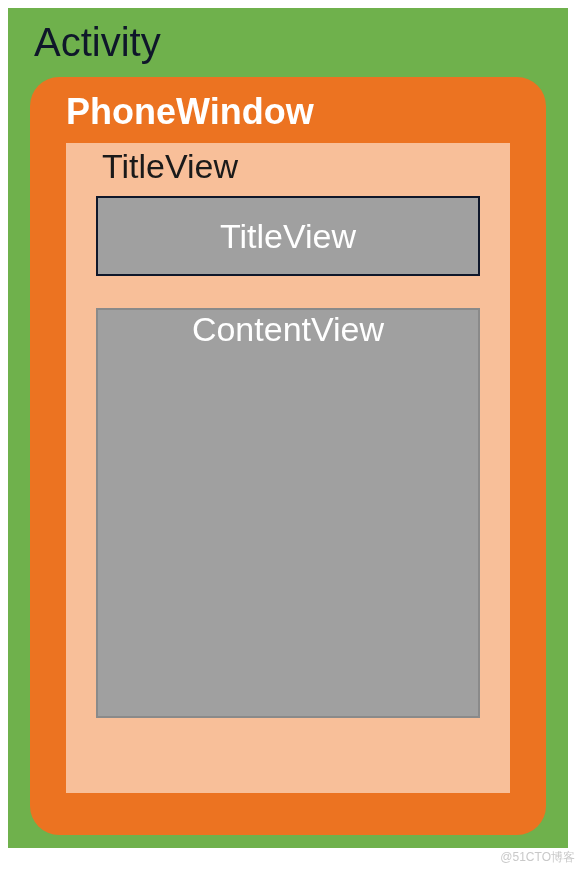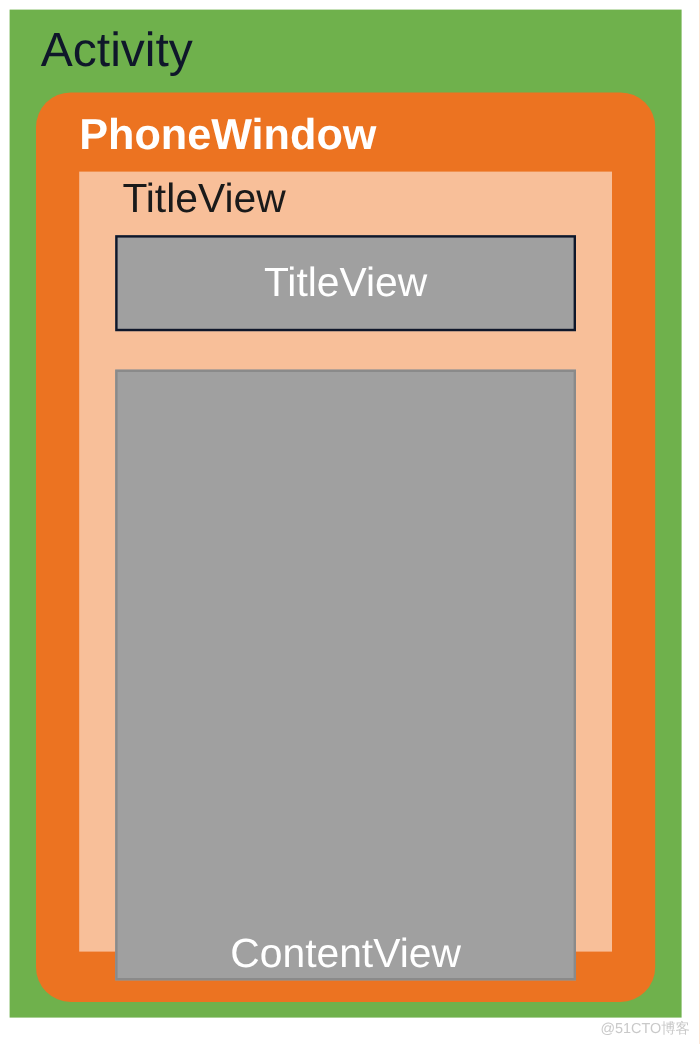--- a/index.html
+++ b/index.html
@@ -67,23 +67,23 @@
     }
     .titleview-label {
       color: #ffffff;
       font-size: 34px;
       font-weight: 400;
     }
     .contentview-box {
       background: #a0a0a0;
       border: 2px solid #8a8a8a;
       width: 100%;
-      height: 509px;
+      height: 410px;
       display: flex;
-      align-items: flex-end;
+      align-items: flex-start;
       justify-content: center;
     }
     .contentview-label {
       color: #ffffff;
       font-size: 34px;
       font-weight: 400;
     }
     .watermark {
       position: absolute;
       bottom: 4px;

